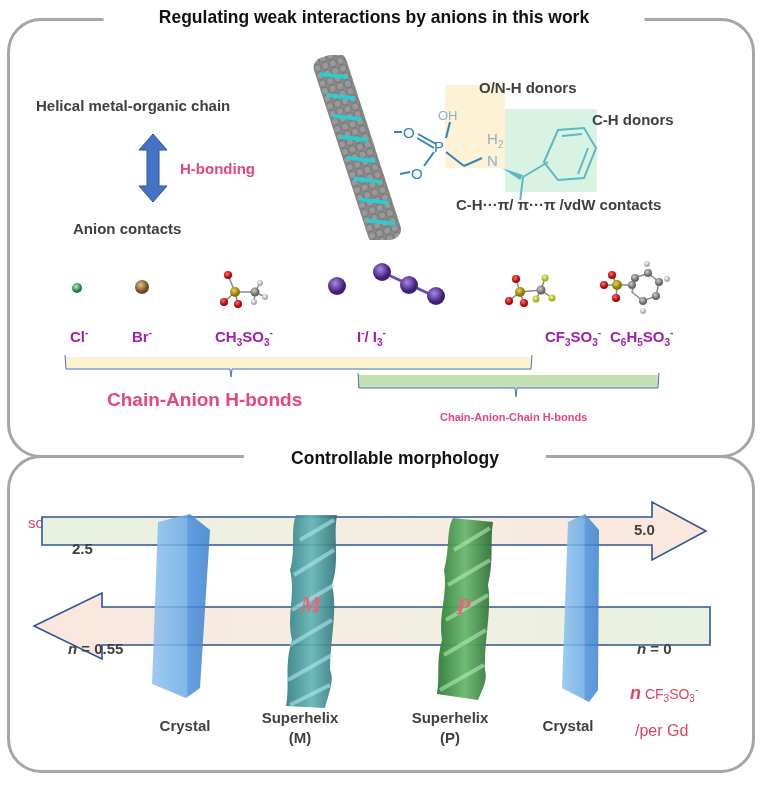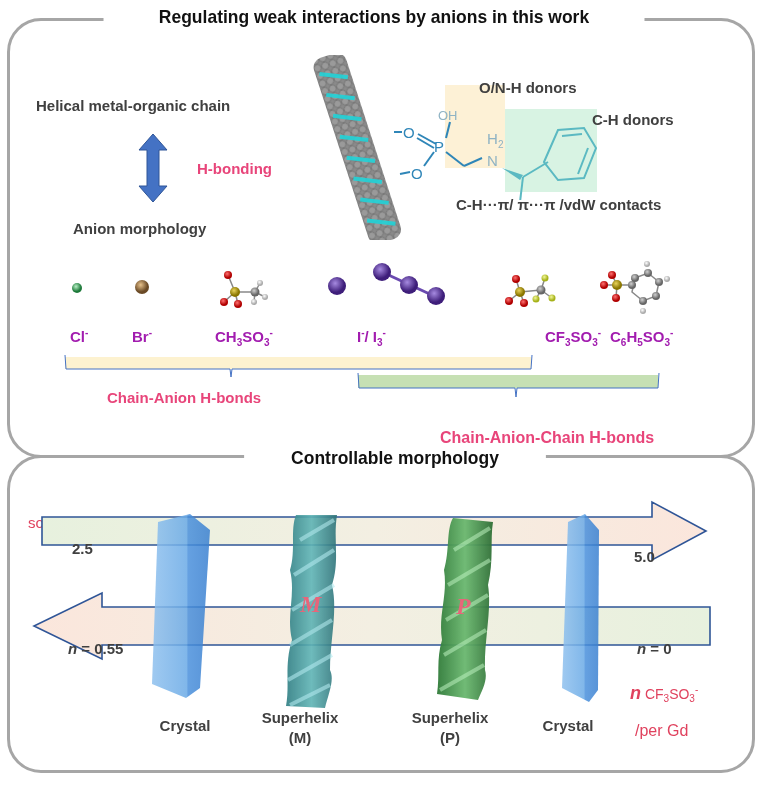--- a/index.html
+++ b/index.html
@@ -75,22 +75,22 @@
 </svg>
 
 <div class="abs lbl" style="left:479px;top:79px;">O/N-H donors</div>
 <div class="abs lbl" style="left:592px;top:111px;">C-H donors</div>
 <div class="abs lbl" style="left:456px;top:196px;">C-H···π/ π···π /vdW contacts</div>
 
 <div class="abs lbl" style="left:36px;top:97px;">Helical metal-organic chain</div>
 <svg class="abs" style="left:138px;top:133px;" width="30" height="70" viewBox="0 0 30 70">
   <polygon points="15,1 29,17 21,17 21,53 29,53 15,69 1,53 9,53 9,17 1,17" fill="#4472c4" stroke="#2f5597" stroke-width="1"></polygon>
 </svg>
-<div class="abs pink" style="left:180px;top:160px;font-size:15px;margin-left:17px;">H-bonding</div>
-<div class="abs lbl" style="left:73px;top:220px;">Anion morphology</div>
+<div class="abs pink" style="left:180px;top:160px;font-size:15px;">H-bonding</div>
+<div class="abs lbl" style="left:73px;top:220px;">Anion contacts</div>
 
 <svg class="abs" style="left:60px;top:258px;" width="640" height="60" viewBox="0 0 640 60">
   <defs>
     <radialGradient id="gCl" cx="40%" cy="35%">
         <stop offset="0" stop-color="#b7efc5"></stop>
         <stop offset="1" stop-color="#1e7a3a"></stop>
       </radialGradient>
     <radialGradient id="gBr" cx="40%" cy="35%">
         <stop offset="0" stop-color="#e7c28c"></stop>
         <stop offset="1" stop-color="#6a4a26"></stop>
@@ -201,22 +201,22 @@
 <svg class="abs" style="left:60px;top:355px;" width="600" height="50" viewBox="0 0 600 50">
   <g>
     <rect x="5" y="2" width="466" height="12" fill="#fdf2d0"></rect>
     <path d="M5 0 L6 14 L170 14 L171 22 L172 14 L471 14 L472 0" fill="none" stroke="#4472c4" stroke-width="1"></path>
   </g>
   <g>
     <rect x="298" y="20" width="300" height="13" fill="#c6e0b4"></rect>
     <path d="M298 18 L299 33 L455 33 L456 42 L457 33 L598 33 L599 18" fill="none" stroke="#4472c4" stroke-width="1"></path>
   </g>
 </svg>
-<div class="abs pink" style="left:107px;top:389px;font-size:15px;">Chain-Anion H-bonds</div>
-<div class="abs pink" style="left:440px;top:411px;font-size:16px;margin-top:18px;">Chain-Anion-Chain H-bonds</div>
+<div class="abs pink" style="left:107px;top:389px;font-size:19px;">Chain-Anion H-bonds</div>
+<div class="abs pink" style="left:440px;top:411px;font-size:11px;">Chain-Anion-Chain H-bonds</div>
 
 <div class="panel" style="left:7px;top:455px;width:748px;height:318px;"></div>
 <div class="title" style="left:231px;top:447px;width:300px;text-align:center;">Controllable morphology</div>
 
 <div class="abs pinkred" style="left:28px;top:514px;font-size:15px;font-weight:normal;">solution pH</div>
 
 <svg class="abs" style="left:0;top:500px;" width="762" height="220" viewBox="0 0 762 220">
   <defs>
     <linearGradient id="phGrad" x1="0" x2="1">
         <stop offset="0" stop-color="#e7f1de"></stop>
@@ -278,21 +278,21 @@
   </g>
 
   <g opacity="0.85">
     <polygon points="568,22 585,14 599,30 598,190 589,202 562,188" fill="url(#crystalGrad)"></polygon>
   </g>
   <text x="300" y="112" font-family="Liberation Serif, serif" font-size="24" font-style="italic" font-weight="bold" fill="#e8657a">M</text>
   <text x="456" y="114" font-family="Liberation Serif, serif" font-size="24" font-style="italic" font-weight="bold" fill="#e8657a">P</text>
 </svg>
 
 <div class="abs lbl" style="left:72px;top:540px;">2.5</div>
-<div class="abs lbl" style="left:634px;top:548px;">5.0</div>
+<div class="abs lbl" style="left:634px;top:521px;">5.0</div>
 
 <div class="abs lbl" style="left:68px;top:640px;"><i>n</i><span> = 0.55</span></div>
 <div class="abs lbl" style="left:637px;top:640px;"><i>n</i><span> = 0</span></div>
 
 <div class="abs pinkred" style="left:630px;top:680px;font-size:14px;font-weight:normal;line-height:20px;">
   <div><b><i style="font-size:18px;">n</i></b> <span>CF</span><sub>3</sub><span>SO</span><sub>3</sub><sup>-</sup></div>
   <div style="font-size:16px;margin-left:5px;margin-top:12px;">/per Gd</div>
 </div>
 
 <div class="abs lbl" style="left:145px;top:717px;text-align:center;width:80px;">

